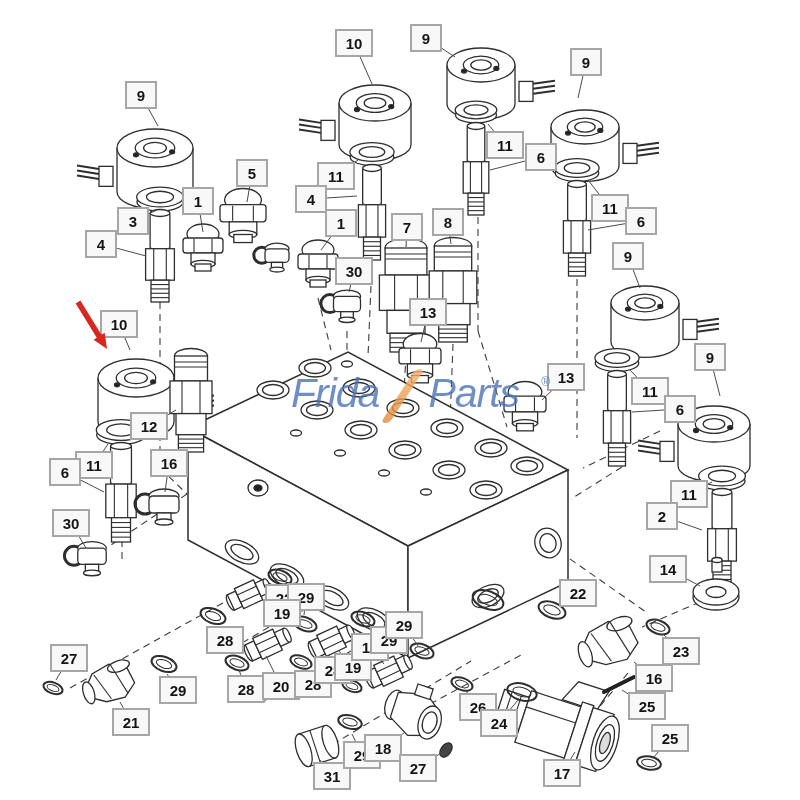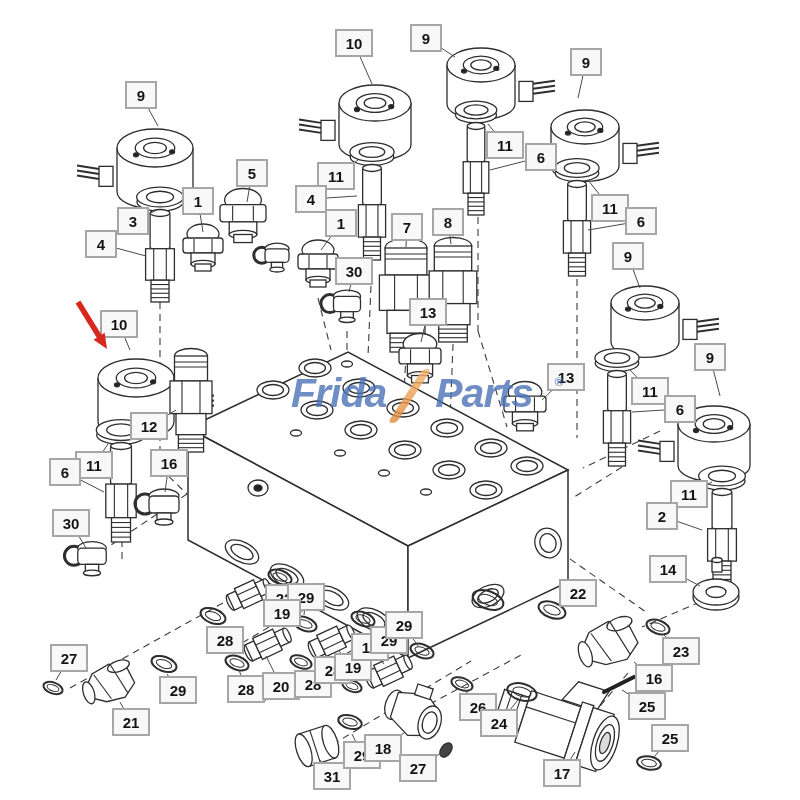--- a/index.html
+++ b/index.html
@@ -1,20 +1,20 @@
 <!DOCTYPE html>
 <html><head>
 <meta charset="utf-8">
 <style>
   html,body{margin:0;padding:0;background:#888;}
   .canvas{position:relative;width:800px;height:800px;background:#ffffff;overflow:hidden;
           font-family:"Liberation Sans", sans-serif;}
   svg{position:absolute;left:0;top:0;}
   .watermark{position:absolute;left:291px;top:373px;display:flex;align-items:center;
-             opacity:.8;pointer-events:none;z-index:5;font-style:italic;font-weight:bold;gap:22px;}
+             opacity:.8;pointer-events:none;z-index:5;font-style:italic;font-weight:normal;gap:22px;}
   .wm-txt{font-size:41px;letter-spacing:-1px;line-height:1;}
   .wm-slash{display:inline-block;width:9px;height:54px;border-radius:5px;
             transform:skewX(-33deg);margin:-8px -1px -12px -3px;}
   .wm-reg{font-size:12px;align-self:flex-start;margin-top:2px;font-style:normal;}
 </style>
 </head>
 <body>
 
 <div class="canvas">
   <svg id="diagram" width="800" height="800" viewBox="0 0 800 800">

